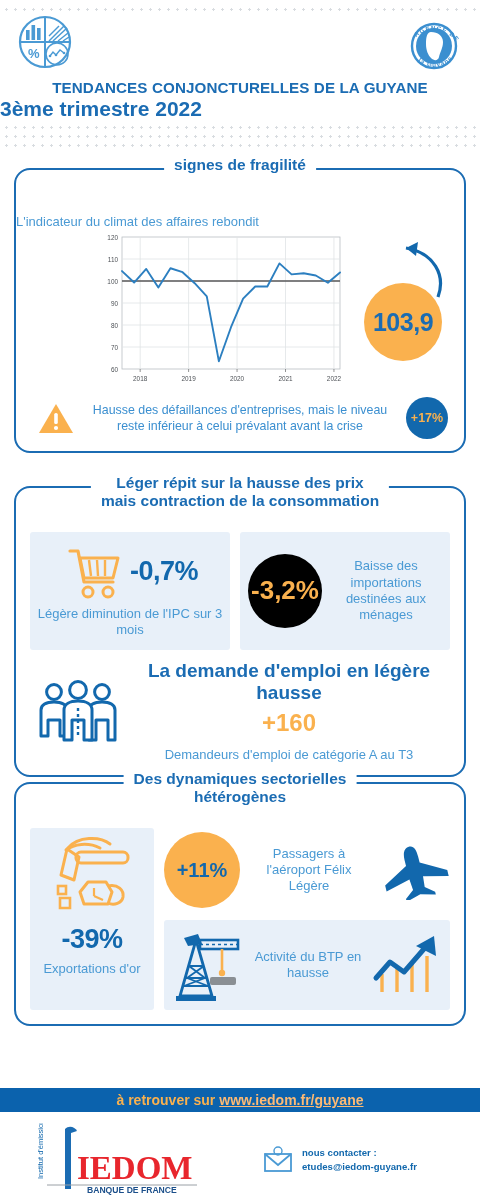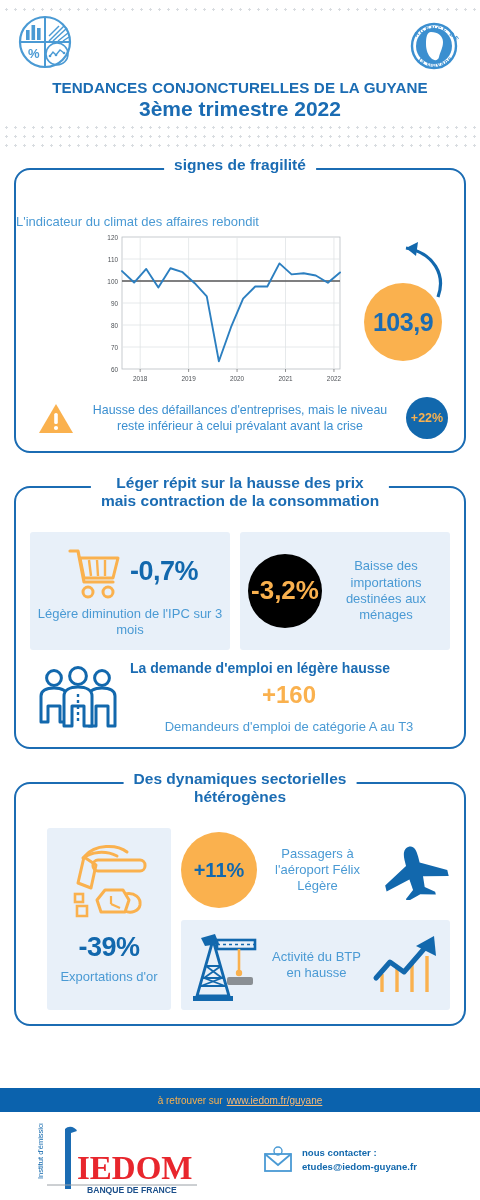--- a/index.html
+++ b/index.html
@@ -29,21 +29,20 @@
   .badge-tr { position: absolute; right: 10px; top: 10px; width: 72px; height: 72px; }
 
   .title-main {
     position: absolute; top: 79px; left: 0; right: 0;
     text-align: center;
     font-size: 15.2px; font-weight: bold; letter-spacing: .1px;
     color: #1b6cb3;
   }
   .title-sub {
     position: absolute; top: 97px; left: 0; right: 0;
-    text-align: center;
     font-size: 21px; font-weight: bold;
     color: #1b6cb3;
   }
 
   
   .section { position: absolute; left: 14px; width: 452px; }
   .card {
     border: 2.5px solid #1b6cb3;
     border-radius: 16px;
     position: relative;
@@ -110,50 +109,50 @@
   .circle-32 {
     width: 74px; height: 74px; border-radius: 50%;
     background: #000000; color: #fab14e;
     display: flex; align-items: center; justify-content: center;
     font-size: 26px; font-weight: bold; flex: 0 0 auto;
   }
   .import-text { flex: 1; text-align: center; font-size: 13px; color: #4a9ad4; line-height: 1.25; }
 
   .emploi-row { display: flex; align-items: center; gap: 10px; margin: 10px 16px 12px 20px; }
   .emploi-right { flex: 1; }
-  .emploi-title { font-size: 14px; font-weight: bold; color: #1b6cb3; text-align: left; }
+  .emploi-title { font-size: 19px; font-weight: bold; color: #1b6cb3; text-align: center; }
   .emploi-sub { display: flex; align-items: center; gap: 10px; margin-top: 5px; justify-content: center; flex-direction: column; }
   .num-160 { font-size: 24px; font-weight: bold; color: #fab14e; }
   .emploi-desc { font-size: 13px; color: #4a9ad4; line-height: 1.22; }
 
   
   .s3-body { margin: 44px 14px 14px 14px; display: flex; gap: 10px; }
   .tile-gold {
-    width: 124px; padding: 10px 6px 12px 6px;
-    display: flex; flex-direction: column; align-items: center; justify-content: flex-start; margin-left: 17px;
+    width: 124px; padding: 2px 6px 12px 6px;
+    display: flex; flex-direction: column; align-items: center; justify-content: flex-start;
   }
   .s3-right { flex: 1; display: flex; flex-direction: column; gap: 12px; }
   .airport-row { display: flex; align-items: center; gap: 6px; padding: 4px 0 0 0; }
   .circle-11 {
     width: 76px; height: 76px; border-radius: 50%;
     background: #fab14e; color: #1268ad;
     display: flex; align-items: center; justify-content: center;
     font-size: 20px; font-weight: bold; flex: 0 0 auto;
   }
   .airport-text { flex: 1; text-align: center; font-size: 13px; color: #4a9ad4; line-height: 1.25; }
   .btp-row { display: flex; align-items: center; gap: 6px; padding: 8px 6px; }
   .btp-text { flex: 1; text-align: center; font-size: 13px; color: #4a9ad4; line-height: 1.25; }
 
   
   .footer-band {
     position: absolute; left: 0; right: 0; top: 1088px; height: 24px;
     background: #0b62ad;
     display: flex; align-items: center; justify-content: center;
   }
-  .footer-band span { color: #fab14e; font-size: 10px; font-weight: normal; }
+  .footer-band span { color: #fab14e; font-size: 14px; font-weight: bold; }
   .footer-band .url { color: #fdba74; text-decoration: underline; margin-left: 4px; }
   .footer-body { position: absolute; left: 0; right: 0; top: 1120px; height: 80px; display: flex; align-items: center; }
   .iedom-logo { width: 250px; display: flex; align-items: center; justify-content: center; }
   .contact-block { flex: 1; display: flex; align-items: center; gap: 8px; padding-left: 12px; }
   .contact-text { font-size: 9.6px; font-weight: bold; color: #1268ad; line-height: 1.45; }
 </style>
 </head>
 <body>
 
 <div class="page">
@@ -258,21 +257,21 @@
         <div class="bubble-103">103,9</div>
       </div>
 
       <div class="alert-row">
         <svg width="36" height="34">
           <polygon points="18,3 35,32 1,32" fill="#fab14e"></polygon>
           <rect x="16.2" y="12" width="3.6" height="11" rx="1.6" fill="#ffffff"></rect>
           <circle cx="18" cy="27" r="2.1" fill="#ffffff"></circle>
         </svg>
         <div class="alert-text">Hausse des défaillances d'entreprises, mais le niveau reste inférieur à celui prévalant avant la crise</div>
-        <div class="badge-49">+22%</div>
+        <div class="badge-49">+17%</div>
       </div>
     </div>
   </div>
 
   <div class="section" style="top:486px;">
     <div class="card">
       <div class="card-title two-line">
         <div>Léger répit sur la hausse des prix</div>
         <div>mais contraction de la consommation</div>
       </div>

